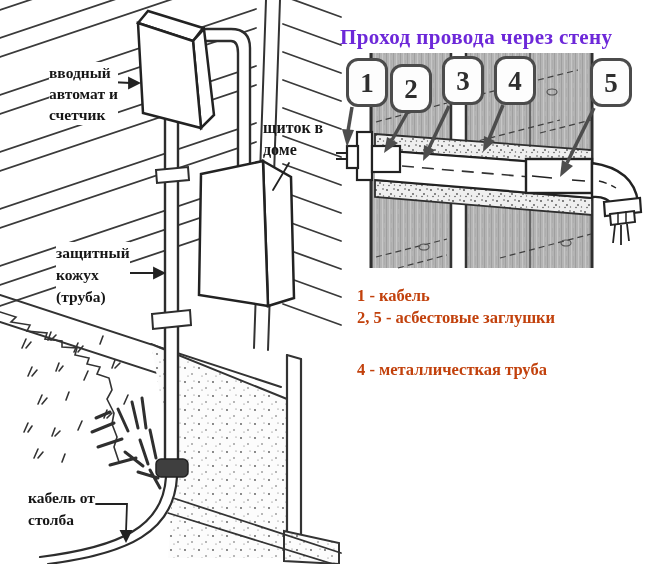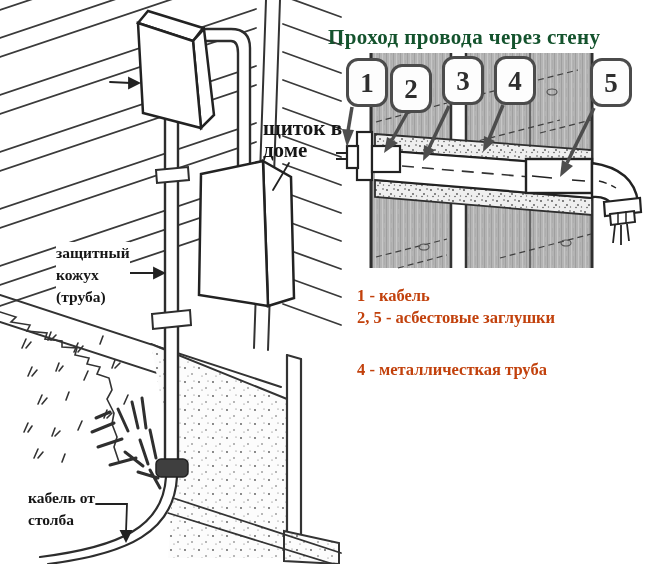--- a/index.html
+++ b/index.html
@@ -1,23 +1,23 @@
 <!DOCTYPE html>
 <html><head>
 <meta charset="utf-8">
 <style>
   html,body{margin:0;padding:0;background:#fff;}
   .stage{position:relative;width:660px;height:564px;background:#fff;overflow:hidden;
          font-family:"Liberation Serif","DejaVu Serif",serif;}
   .stage svg{position:absolute;left:0;top:0;}
   .lbl{position:absolute;font-weight:bold;color:#161616;white-space:pre-line;
        line-height:21px;font-size:15.5px;background:#fff;z-index:3;}
-  .lbl.tight{line-height:22px;font-size:21px;}
-  .title{position:absolute;left:328px;top:25px;width:310px;font-size:21px;font-weight:bold;
-         color:#14532d;letter-spacing:0.4px;z-index:3;}
+  .lbl.tight{line-height:22px;font-size:16px;}
+  .title{position:absolute;left:340px;top:25px;width:310px;font-size:21px;font-weight:bold;
+         color:#6d28d9;letter-spacing:0.4px;z-index:3;}
   .badge{position:absolute;width:42px;height:49px;background:#fdfdfd;border:3px solid #4b4b4b;
          border-radius:12px;box-sizing:border-box;text-align:center;line-height:44px;
          font-size:27px;font-weight:bold;color:#2e2e2e;z-index:3;}
   .legend{position:absolute;left:357px;font-size:16.5px;font-weight:bold;color:#c2410c;z-index:3;}
 </style>
 </head>
 <body>
 
 <div class="stage">
 
@@ -197,20 +197,23 @@
       <line x1="449" y1="106" x2="429" y2="148"></line>
       <polygon points="424,145 435,150 423,161" stroke="none"></polygon>
       <line x1="503" y1="105" x2="489" y2="139"></line>
       <polygon points="484,136 495,141 483,152" stroke="none"></polygon>
       <line x1="594" y1="108" x2="567" y2="163"></line>
       <polygon points="562,160 573,166 560,177" stroke="none"></polygon>
     </g>
   </g>
 </svg>
 
+<div class="lbl" style="left:49px;top:62px;">вводный
+автомат и
+счетчик</div>
 <div class="lbl tight" style="left:263px;top:117px;background:transparent;">щиток в
 доме</div>
 <div class="lbl" style="left:28px;top:487px;line-height:22px;">кабель от
 столба</div>
 <div class="lbl" style="left:56px;top:242px;line-height:22px;">защитный
 кожух
 (труба)</div>
 
 <div class="title">Проход провода через стену</div>
 

